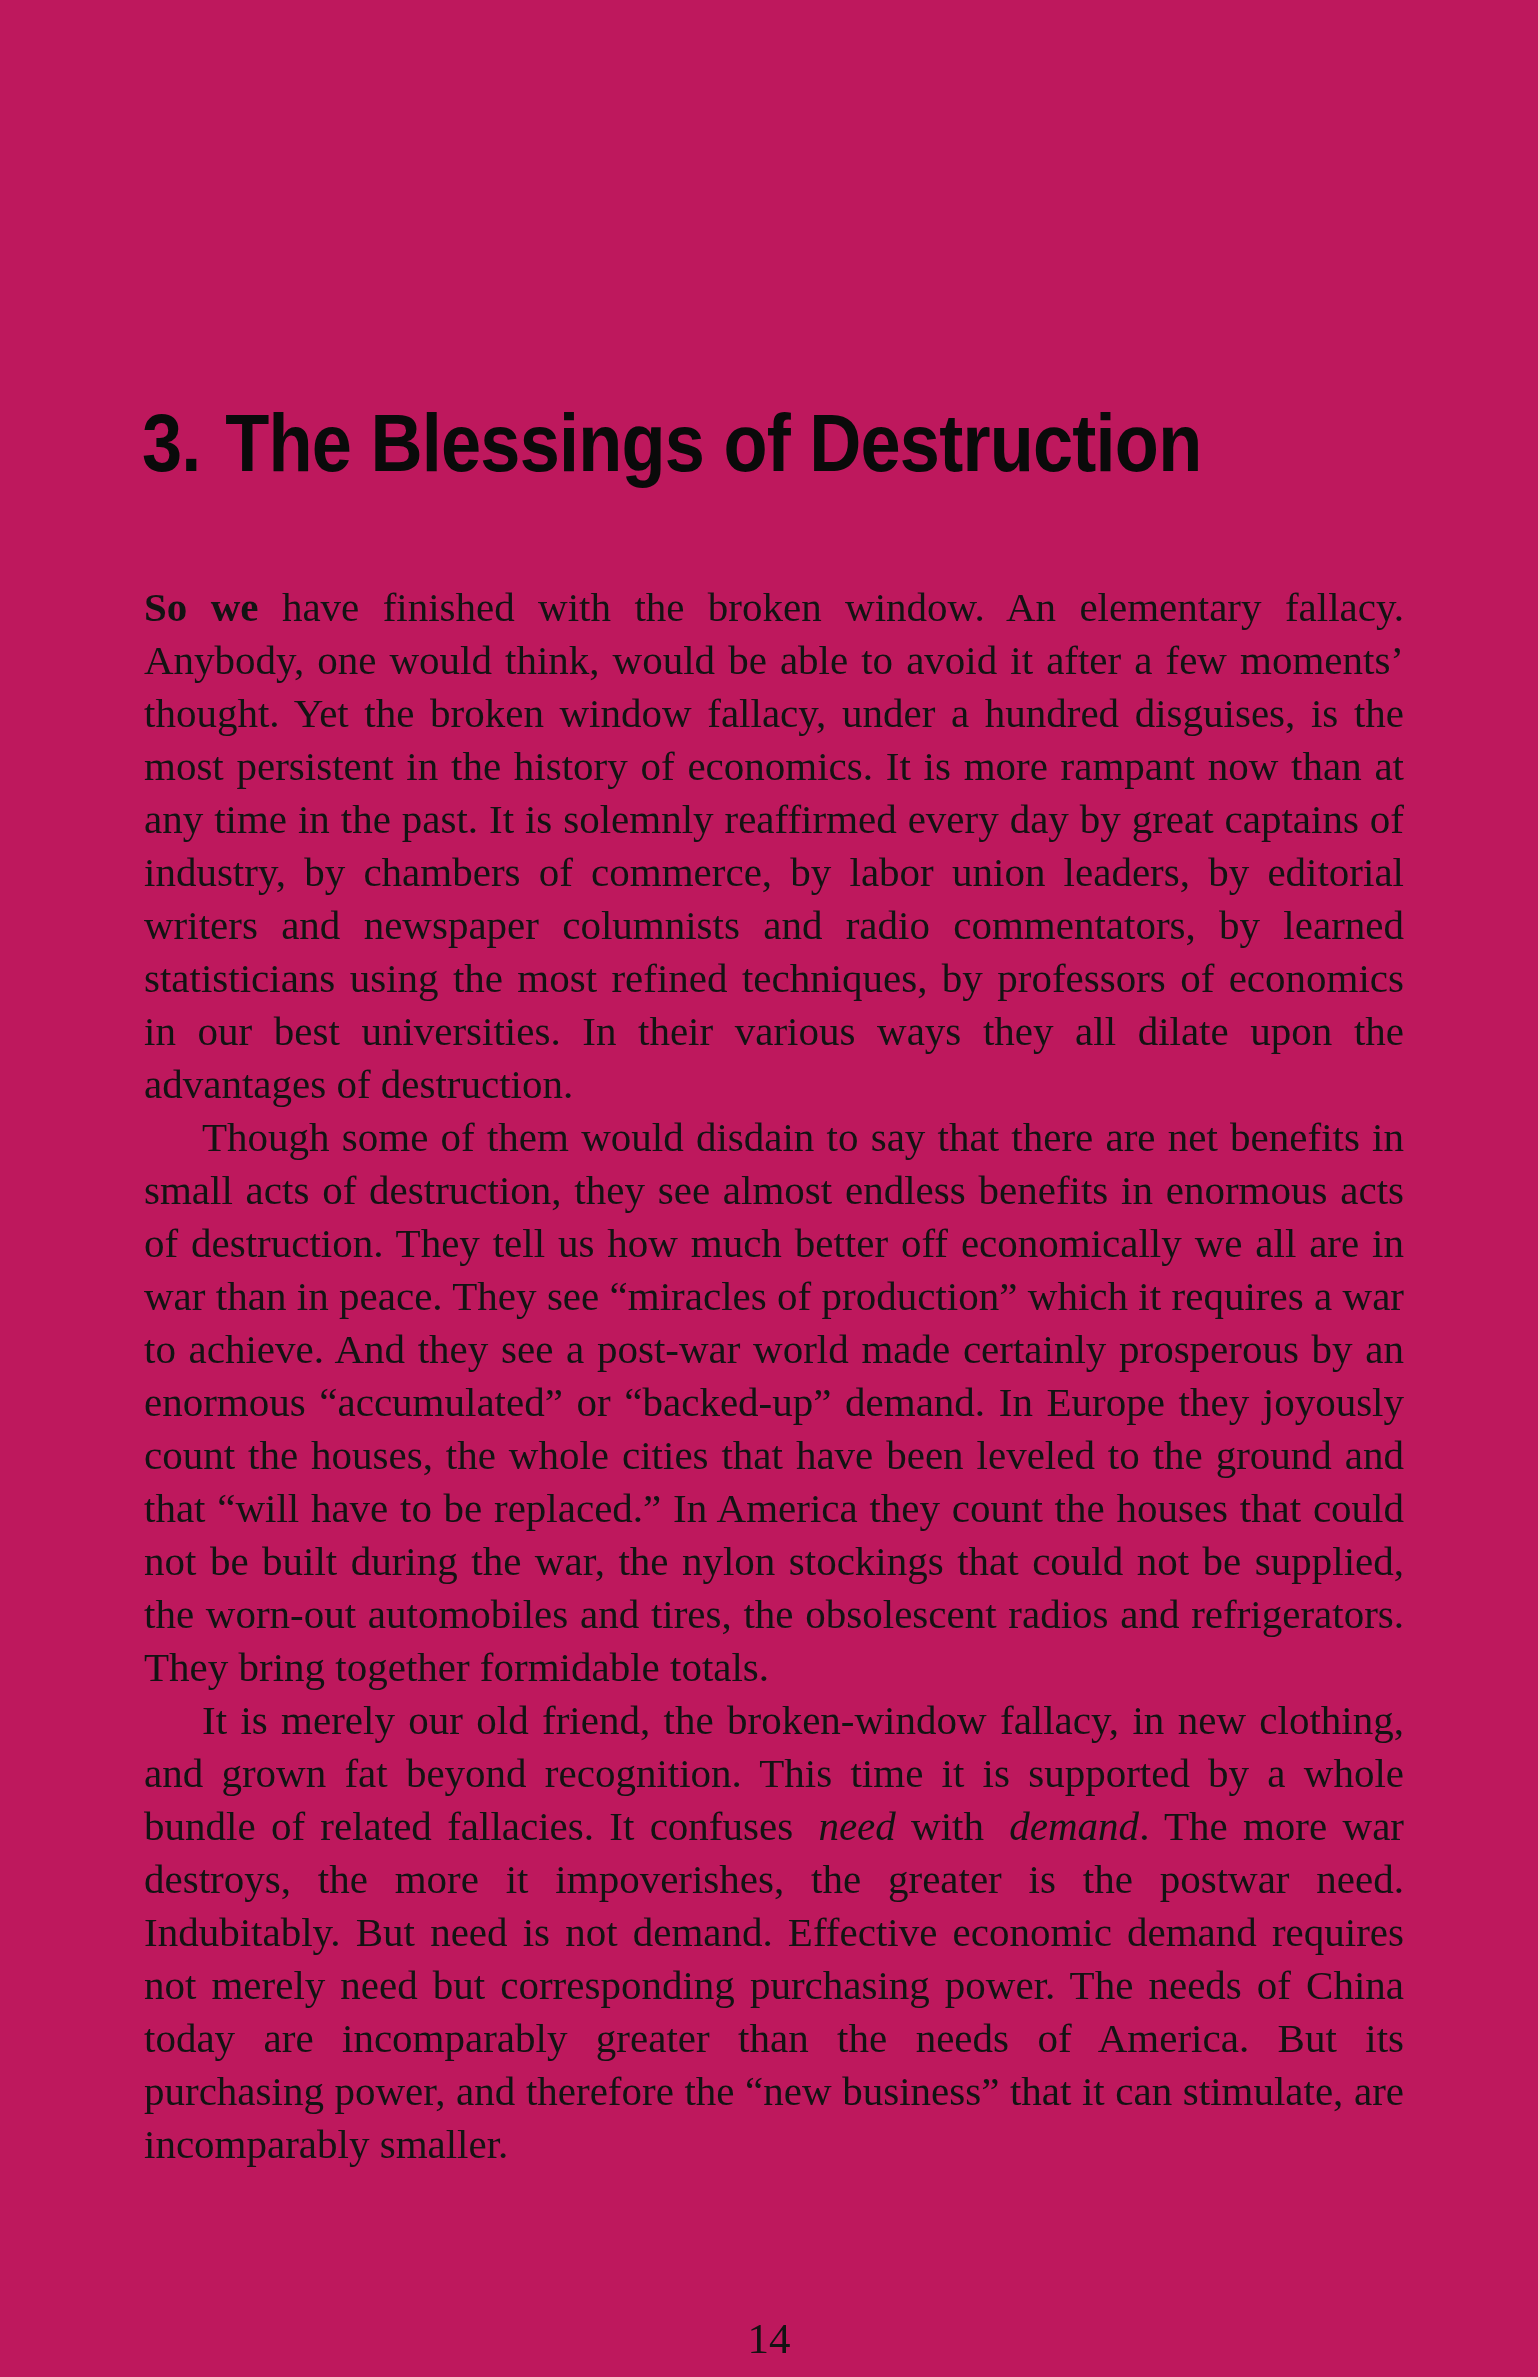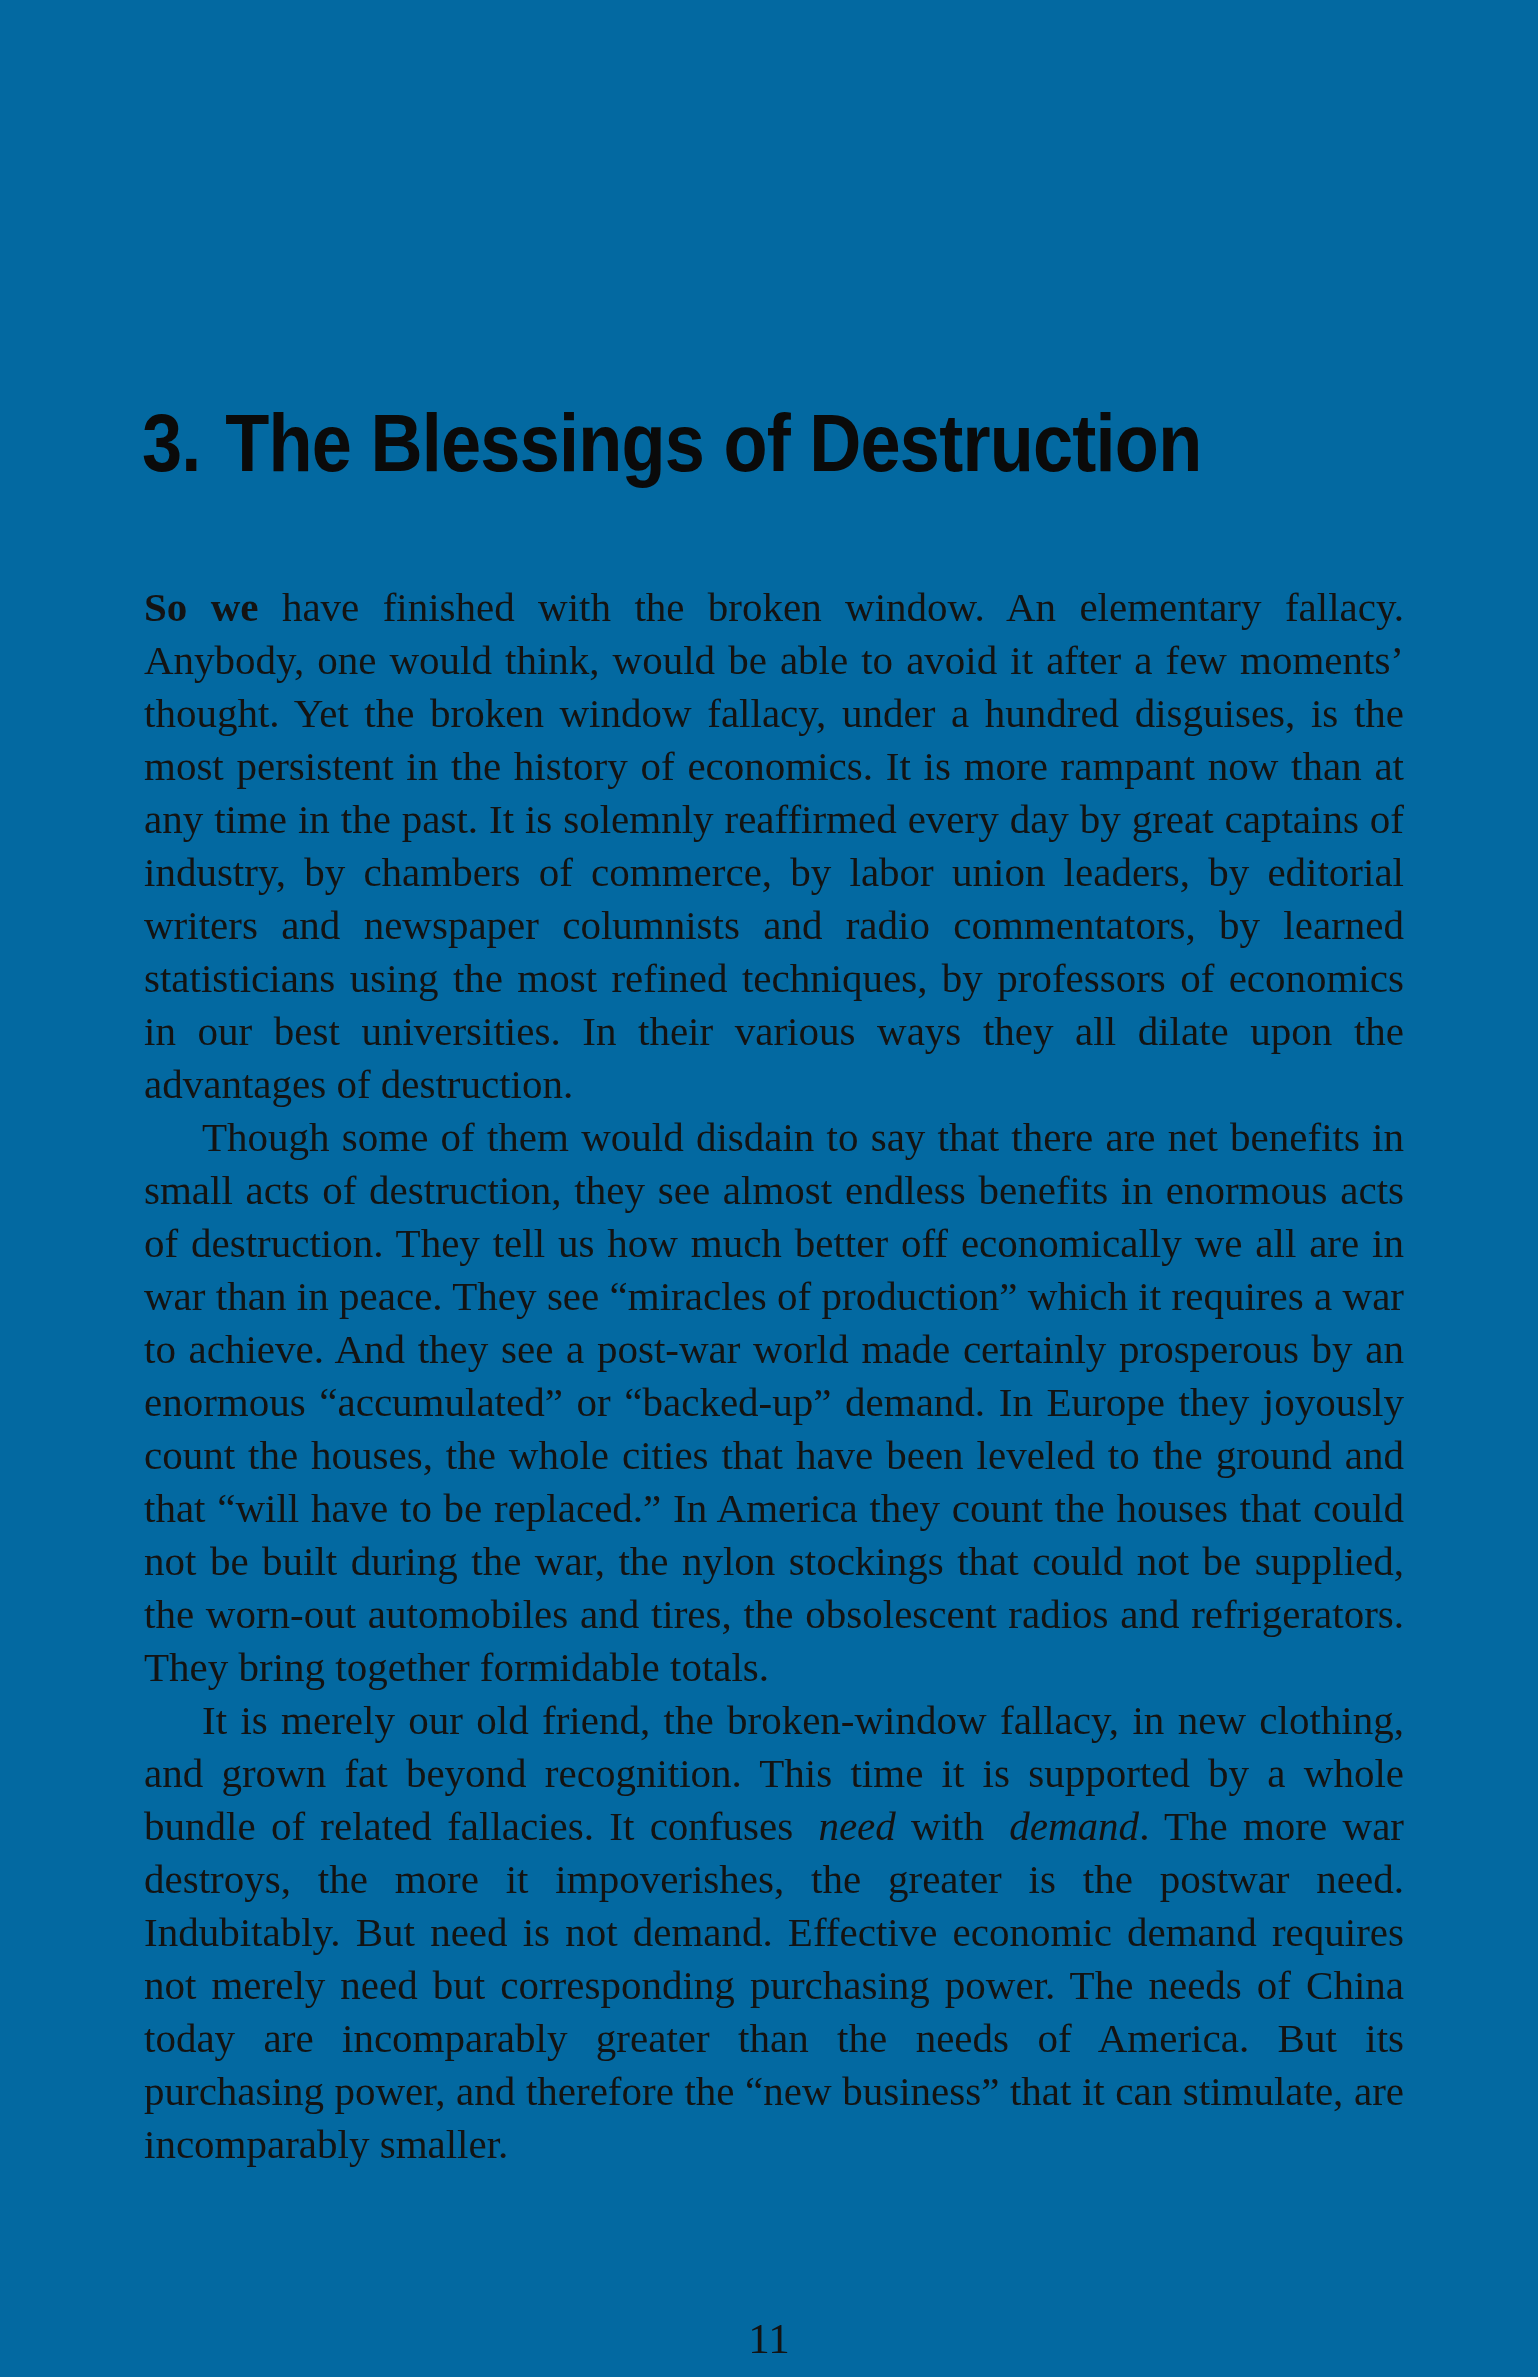--- a/index.html
+++ b/index.html
@@ -4,21 +4,21 @@
 <style>
   html, body {
     margin: 0;
     padding: 0;
     background: #e8e8e6;
   }
   .page {
     position: relative;
     width: 1538px;
     height: 2377px;
-    background: #0369a1;
+    background: #be185d;
     color: #111111;
     font-family: "Liberation Serif", serif;
     overflow: hidden;
   }
   .chapter-title {
     position: absolute;
     left: 142px;
     top: 398px;
     margin: 0;
     font-family: "Liberation Sans", sans-serif;
@@ -71,16 +71,16 @@
   <h1 class="chapter-title">
     <span class="chapter-number">3.</span><span class="chapter-name">The Blessings of Destruction</span>
   </h1>
 
   <div class="body-text" id="body-text">
       <p class="para"><span class="run-bold">So we</span><span class="run-normal"> have finished with the broken window. An elementary fallacy. Anybody, one would think, would be able to avoid it after a few moments’ thought. Yet the broken window fallacy, under a hundred disguises, is the most persistent in the history of economics. It is more rampant now than at any time in the past. It is solemnly reaffirmed every day by great captains of industry, by chambers of commerce, by labor union leaders, by editorial writers and newspaper columnists and radio commentators, by learned statisticians using the most refined techniques, by professors of economics in our best universities. In their various ways they all dilate upon the advantages of destruction.</span></p>
       <p class="para indent"><span class="run-normal">Though some of them would disdain to say that there are net benefits in small acts of destruction, they see almost endless benefits in enormous acts of destruction. They tell us how much better off economically we all are in war than in peace. They see “miracles of production” which it requires a war to achieve. And they see a post-war world made certainly prosperous by an enormous “accumulated” or “backed-up” demand. In Europe they joyously count the houses, the whole cities that have been leveled to the ground and that “will have to be replaced.” In America they count the houses that could not be built during the war, the nylon stockings that could not be supplied, the worn-out automobiles and tires, the obsolescent radios and refrigerators. They bring together formidable totals.</span></p>
       <p class="para indent"><span class="run-normal">It is merely our old friend, the broken-window fallacy, in new clothing, and grown fat beyond recognition. This time it is supported by a whole bundle of related fallacies. It confuses </span><span class="run-italic">need</span><span class="run-normal"> with </span><span class="run-italic">demand</span><span class="run-normal">. The more war destroys, the more it impoverishes, the greater is the postwar need. Indubitably. But need is not demand. Effective economic demand requires not merely need but corresponding purchasing power. The needs of China today are incomparably greater than the needs of America. But its purchasing power, and therefore the “new business” that it can stimulate, are incomparably smaller.</span></p>
     </div>
 
-  <div class="page-number">11</div>
+  <div class="page-number">14</div>
 
 </div>
 
 
 </body></html>

